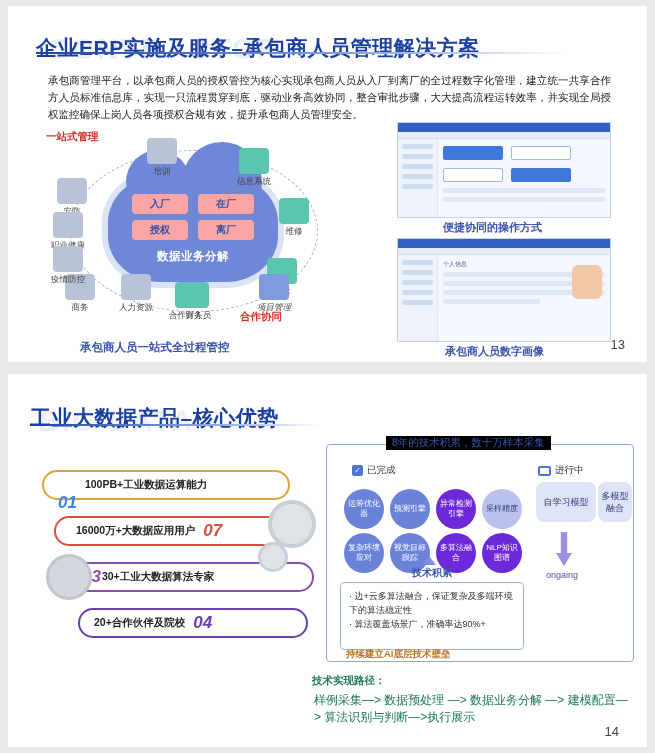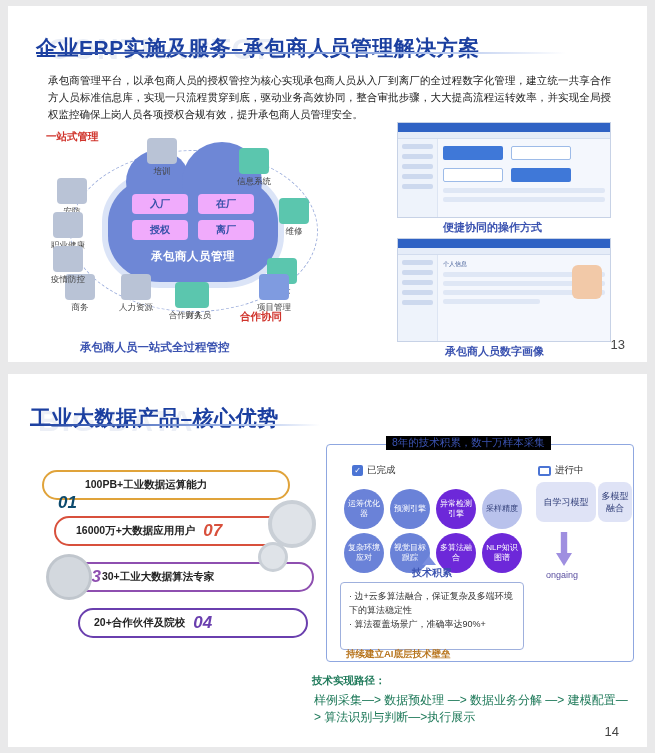--- a/index.html
+++ b/index.html
@@ -90,21 +90,21 @@
     z-index: 3;
     display: flex;
     flex-direction: column;
     align-items: center;
     justify-content: flex-start;
     padding-top: 4px;
   }
   .pill-row { display: flex; gap: 10px; margin-bottom: 6px; }
   .pill {
     width: 56px; height: 20px;
-    background: #f0abfc;
+    background: #fca5a5;
     border-radius: 4px;
     color: #3550a8;
     font-size: 10px;
     font-weight: bold;
     display: flex; align-items: center; justify-content: center;
   }
   .cloud-label {
     color: #fff; font-size: 11.5px; font-weight: bold;
     margin-top: 3px; letter-spacing: 0.5px;
   }
@@ -252,21 +252,21 @@
   }
   .bar .num {
     font-size: 17px; font-weight: bold;
     font-style: italic;
   }
   .bar .txt { font-size: 10.5px; font-weight: bold; color: #222; }
   #bar1 { left: 18px; top: 20px; width: 248px; border-color: #e0a33a; }
   #bar2 { left: 30px; top: 66px; width: 248px; border-color: #d8503c; }
   #bar3 { left: 42px; top: 112px; width: 248px; border-color: #8e4fb0; }
   #bar4 { left: 54px; top: 158px; width: 230px; border-color: #6a3fae; }
-  .bar .num.c1 { color: #0c4a6e; margin-top: 36px; }
+  .bar .num.c1 { color: #3b82f6; margin-top: 36px; }
   .bar .num.c2 { color: #d8503c; }
   .bar .num.c3 { color: #8e4fb0; }
   .bar .num.c4 { color: #6a3fae; }
   .gear {
     position: absolute;
     left: 244px; top: 50px;
     width: 48px; height: 48px;
     border-radius: 50%;
     background: #dfe3e8;
     border: 4px solid #c9cfd6;
@@ -427,21 +427,21 @@
       <div class="cloud"></div>
       <div class="cloud-inner">
         <div class="pill-row">
           <span class="pill">入厂</span>
           <span class="pill">在厂</span>
         </div>
         <div class="pill-row">
           <span class="pill">授权</span>
           <span class="pill">离厂</span>
         </div>
-        <div class="cloud-label">承包商人员管理</div>
+        <div class="cloud-label">数据业务分解</div>
       </div>
 
       <div class="tag-red">一站式管理</div>
       <div class="tag-coop">合作协同</div>
 
       <div class="node n1">
         <div class="chip gray"></div>
         <span>培训</span>
       </div>
       <div class="node n2">
@@ -453,21 +453,21 @@
         <span>维修</span>
       </div>
       <div class="node n4">
         <div class="chip teal"></div>
         <span>技术</span>
       </div>
       <div class="node n5">
         <div class="chip teal"></div>
         <span>财务</span>
       </div>
-      <div class="node n6" style="left:230px; top:150px;">
+      <div class="node n6" style="left:230px; top:150px;font-style:italic;">
         <div class="chip blue"></div>
         <span>项目管理</span>
       </div>
       <div class="node n7" style="left:92px; top:150px;">
         <div class="chip gray"></div>
         <span>人力资源</span>
       </div>
       <div class="node n8" style="left:36px; top:150px;">
         <div class="chip gray"></div>
         <span>商务</span>

